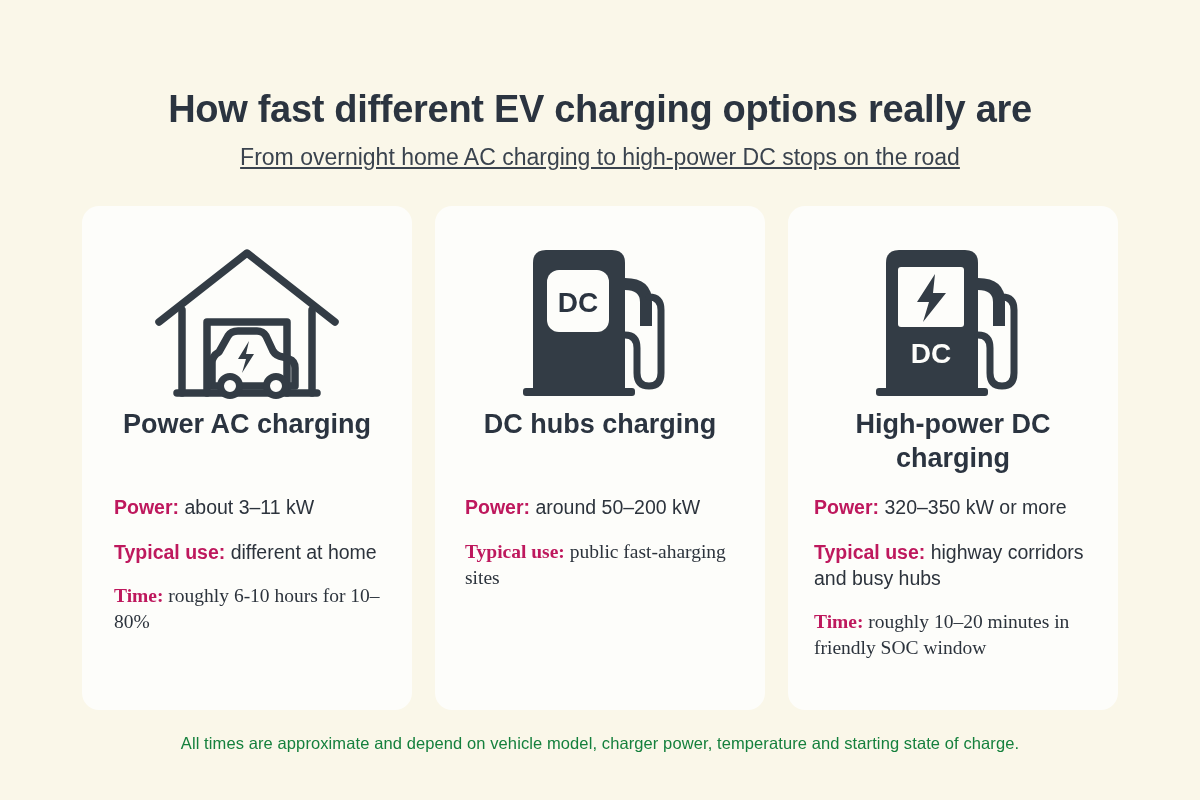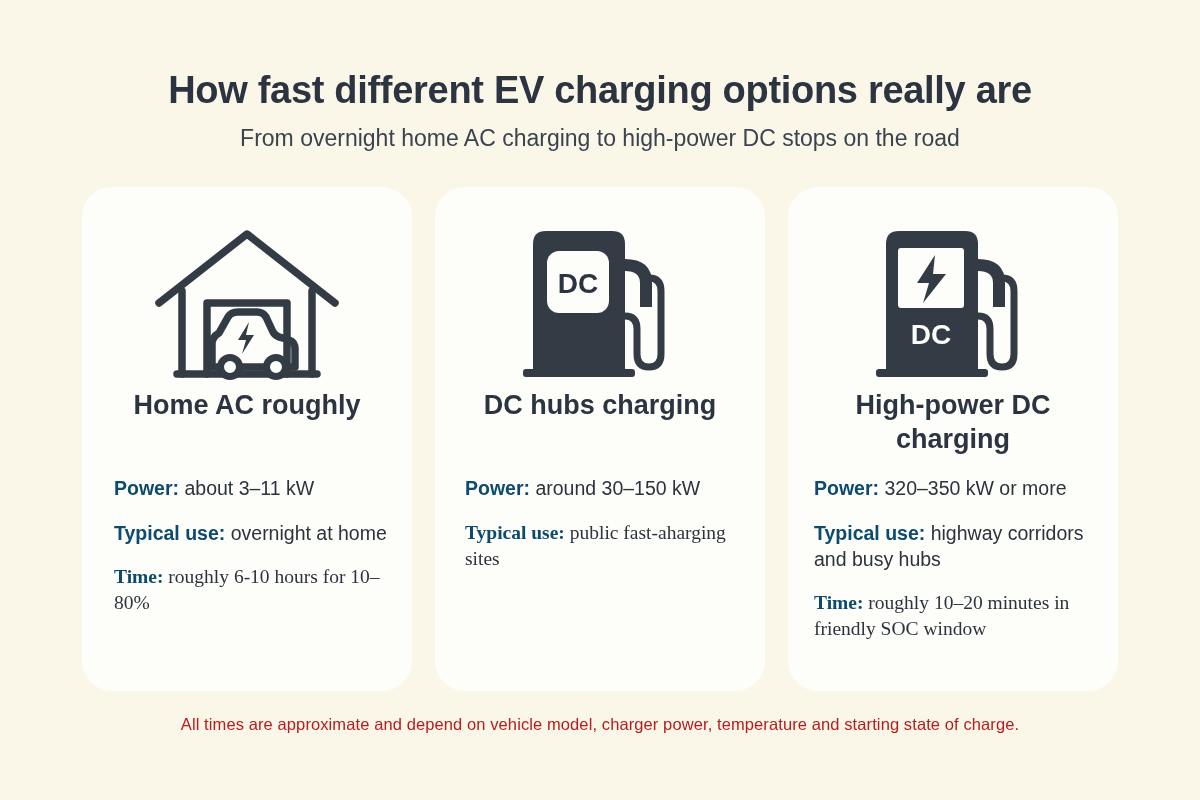--- a/index.html
+++ b/index.html
@@ -22,51 +22,52 @@
     box-sizing: border-box;
     display: flex;
     flex-direction: column;
     align-items: center;
   }
 
   
   .header {
     width: 100%;
     text-align: center;
-    padding-top: 68px;
+    padding-top: 87px;
   }
   .title {
     font-size: 38px;
     font-weight: bold;
     letter-spacing: -0.3px;
     color: #2b3440;
     line-height: 1.18;
     margin: 0;
   }
   .subtitle {
     font-size: 23px;
     font-weight: normal;
     color: #3a434e;
     margin: 12px 0 0 0;
     line-height: 1.2;
+    text-decoration: underline;
   }
 
   
   .cards {
     margin-top: 35px;
     width: 1036px;
     display: flex;
     justify-content: space-between;
     align-items: stretch;
   }
   .card {
     width: 330px;
     height: 504px;
     background: #fdfdfa;
-    border-radius: 30px;
+    border-radius: 17px;
     box-sizing: border-box;
     padding: 26px 26px 20px 26px;
     display: flex;
     flex-direction: column;
     align-items: center;
   }
 
   .icon-wrap {
     height: 176px;
     display: flex;
@@ -95,33 +96,33 @@
   }
   .spec {
     font-size: 19.5px;
     line-height: 1.34;
     color: #2c333c;
     margin-bottom: 18px;
   }
   .spec:last-child { margin-bottom: 0; font-family: Liberation Serif, serif; }
   .spec b {
     font-weight: bold;
-    color: #0c4a6e;
+    color: #be185d;
   }
 
   
   .card-1 .specs { padding-left: 6px; }
   .card-2 .specs { padding-left: 4px; }
   .card-3 .specs { padding-left: 0px; }
 
   
   .footnote {
     margin-top: 24px;
     font-size: 16.5px;
-    color: #b91c1c;
+    color: #15803d;
     text-align: center;
     letter-spacing: 0.1px;
   }
 
   svg { display: block; }
 </style>
 </head>
 <body>
 
 <div class="page">
@@ -152,29 +153,29 @@
 
             <path d="M66 146 L143 146"></path>
           </g>
 
           <circle cx="81" cy="146" r="9.5" fill="#fdfdfa" stroke="#333c45" stroke-width="7"></circle>
           <circle cx="127" cy="146" r="9.5" fill="#fdfdfa" stroke="#333c45" stroke-width="7"></circle>
 
           <path d="M100 101 L89 119 L97 119 L93 133 L105 114 L97 114 Z" fill="#333c45"></path>
         </svg>
       </div>
-      <h2 class="card-heading">Home AC roughly</h2>
+      <h2 class="card-heading">Power AC charging</h2>
       <div class="specs">
         <div class="spec">
           <b>Power:</b>
           <span>about 3–11 kW</span>
         </div>
         <div class="spec">
           <b>Typical use:</b>
-          <span>overnight at home</span>
+          <span>different at home</span>
         </div>
         <div class="spec">
           <b>Time:</b>
           <span>roughly 6-10 hours for 10–80%</span>
         </div>
       </div>
     </div>
 
     <div class="card card-2">
       <div class="icon-wrap">
@@ -190,21 +191,21 @@
 
           <path d="M109 95 Q121 95 121 108 L121 133 Q121 146 133 146 Q145 146 145 133 L145 70 Q145 57 133 57" stroke="#333c45" stroke-width="7" fill="none" stroke-linecap="round"></path>
 
           <text x="62" y="72" font-family="Liberation Sans, sans-serif" font-size="28" font-weight="bold" fill="#2b3440" text-anchor="middle">DC</text>
         </svg>
       </div>
       <h2 class="card-heading">DC hubs charging</h2>
       <div class="specs">
         <div class="spec">
           <b>Power:</b>
-          <span>around 30–150 kW</span>
+          <span>around 50–200 kW</span>
         </div>
         <div class="spec">
           <b>Typical use:</b>
           <span>public fast-aharging sites</span>
         </div>
       </div>
     </div>
 
     <div class="card card-3">
       <div class="icon-wrap">

